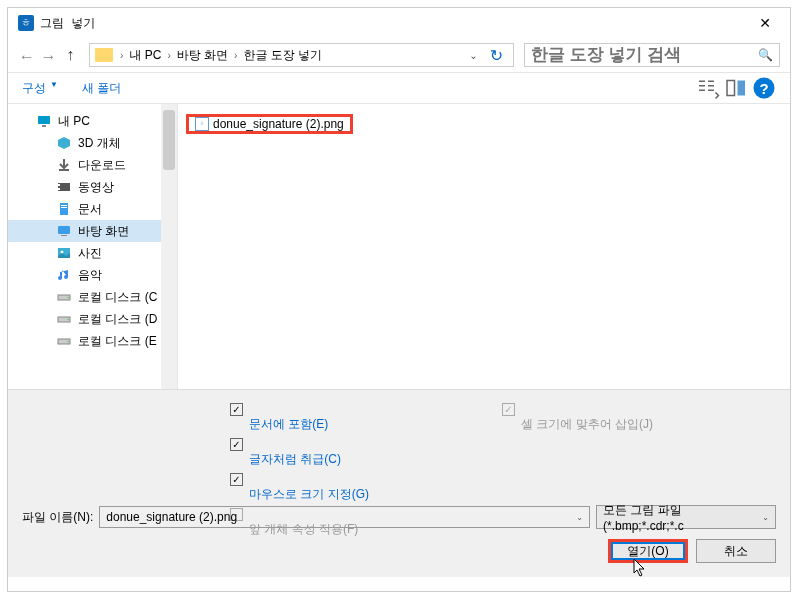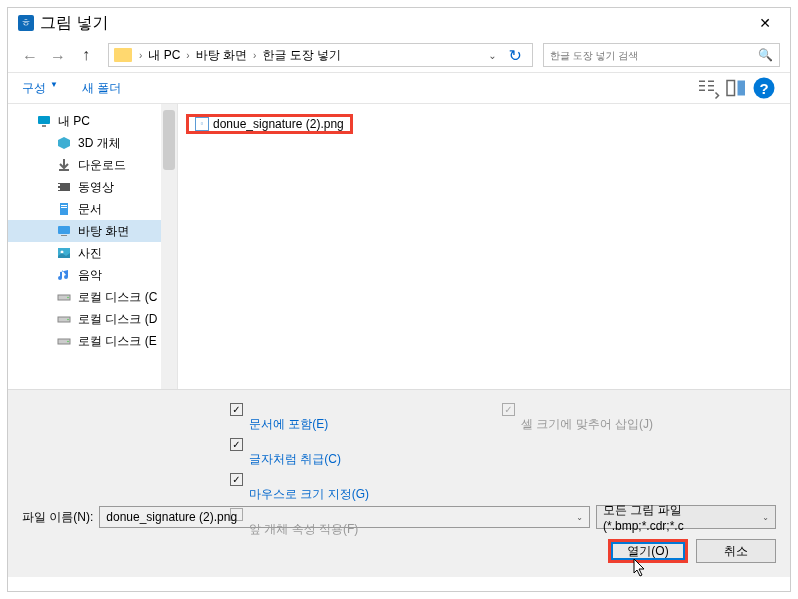--- a/index.html
+++ b/index.html
@@ -1,34 +1,34 @@
 <!DOCTYPE html>
 <html><head>
   <meta charset="utf-8">
   <style>
     * { box-sizing: border-box; margin: 0; padding: 0; font-family: "Malgun Gothic", "Segoe UI", sans-serif; }
     body { background: #fff; width: 798px; height: 599px; position: relative; }
     .dialog { width: 784px; height: 585px; margin: 7px; border: 1px solid #ccc; background: #fff; position: relative; }
     .titlebar { display: flex; align-items: center; height: 30px; padding: 0 10px; }
     .title-icon { width: 16px; height: 16px; background: #0e6ab8; border-radius: 2px; margin-right: 6px; display: flex; align-items: center; justify-content: center; color: #fff; font-size: 10px; }
-    .title-text { font-size: 16px; flex: 1; }
+    .title-text { font-size: 12px; flex: 1; font-family: Liberation Mono, monospace; }
     .close-btn { width: 30px; height: 30px; display: flex; align-items: center; justify-content: center; font-size: 14px; cursor: pointer; }
     .navbar { display: flex; align-items: center; height: 34px; padding: 0 10px; gap: 4px; }
     .nav-btn { width: 24px; height: 24px; display: inline-flex; align-items: center; justify-content: center; color: #888; cursor: pointer; }
     .nav-btn.active { color: #333; }
     .breadcrumb { display: flex; align-items: center; border: 1px solid #ccc; height: 24px; margin-left: 6px; flex: 0 0 425px; padding: 0 4px; }
     .bc-icon { width: 20px; height: 20px; display: inline-flex; align-items: center; justify-content: center; }
     .bc-folder { width: 18px; height: 14px; background: #ffd86f; border-radius: 1px; position: relative; }
     .bc-sep { color: #666; font-size: 10px; padding: 0 6px; }
     .bc-item { font-size: 12px; cursor: pointer; }
     .bc-spacer { flex: 1; }
     .bc-dropdown { padding: 0 6px; font-size: 10px; color: #555; }
     .bc-refresh { padding: 0 6px; color: #0066cc; }
     .search-box { display: flex; align-items: center; border: 1px solid #ccc; height: 24px; flex: 1; margin-left: 6px; padding: 0 6px; }
-    .search-input { border: none; outline: none; font-size: 10px; flex: 1; color: #7f1d1d; }
+    .search-input { border: none; outline: none; font-size: 17px; flex: 1; color: #7f1d1d; font-weight: bold; }
     .search-icon { color: #555; font-size: 12px; }
     .toolbar { display: flex; align-items: center; height: 32px; padding: 0 14px; border-top: 1px solid #e5e5e5; border-bottom: 1px solid #e5e5e5; }
     .tool-item { font-size: 12px; color: #0066cc; margin-right: 24px; cursor: pointer; display: flex; align-items: flex-start; }
     .tool-drop { font-size: 8px; margin-left: 4px; }
     .tool-spacer { flex: 1; }
     .tool-icon { width: 24px; height: 24px; display: flex; align-items: center; justify-content: center; margin-left: 4px; cursor: pointer; }
     .body { display: flex; height: 285px; }
     .tree { width: 170px; border-right: 1px solid #e5e5e5; padding-top: 6px; position: relative; }
     .tree-scroll { position: absolute; right: 0; top: 0; bottom: 0; width: 16px; background: #f0f0f0; }
     .tree-thumb { position: absolute; left: 2px; right: 2px; top: 6px; height: 60px; background: #ccc; border-radius: 3px; }

